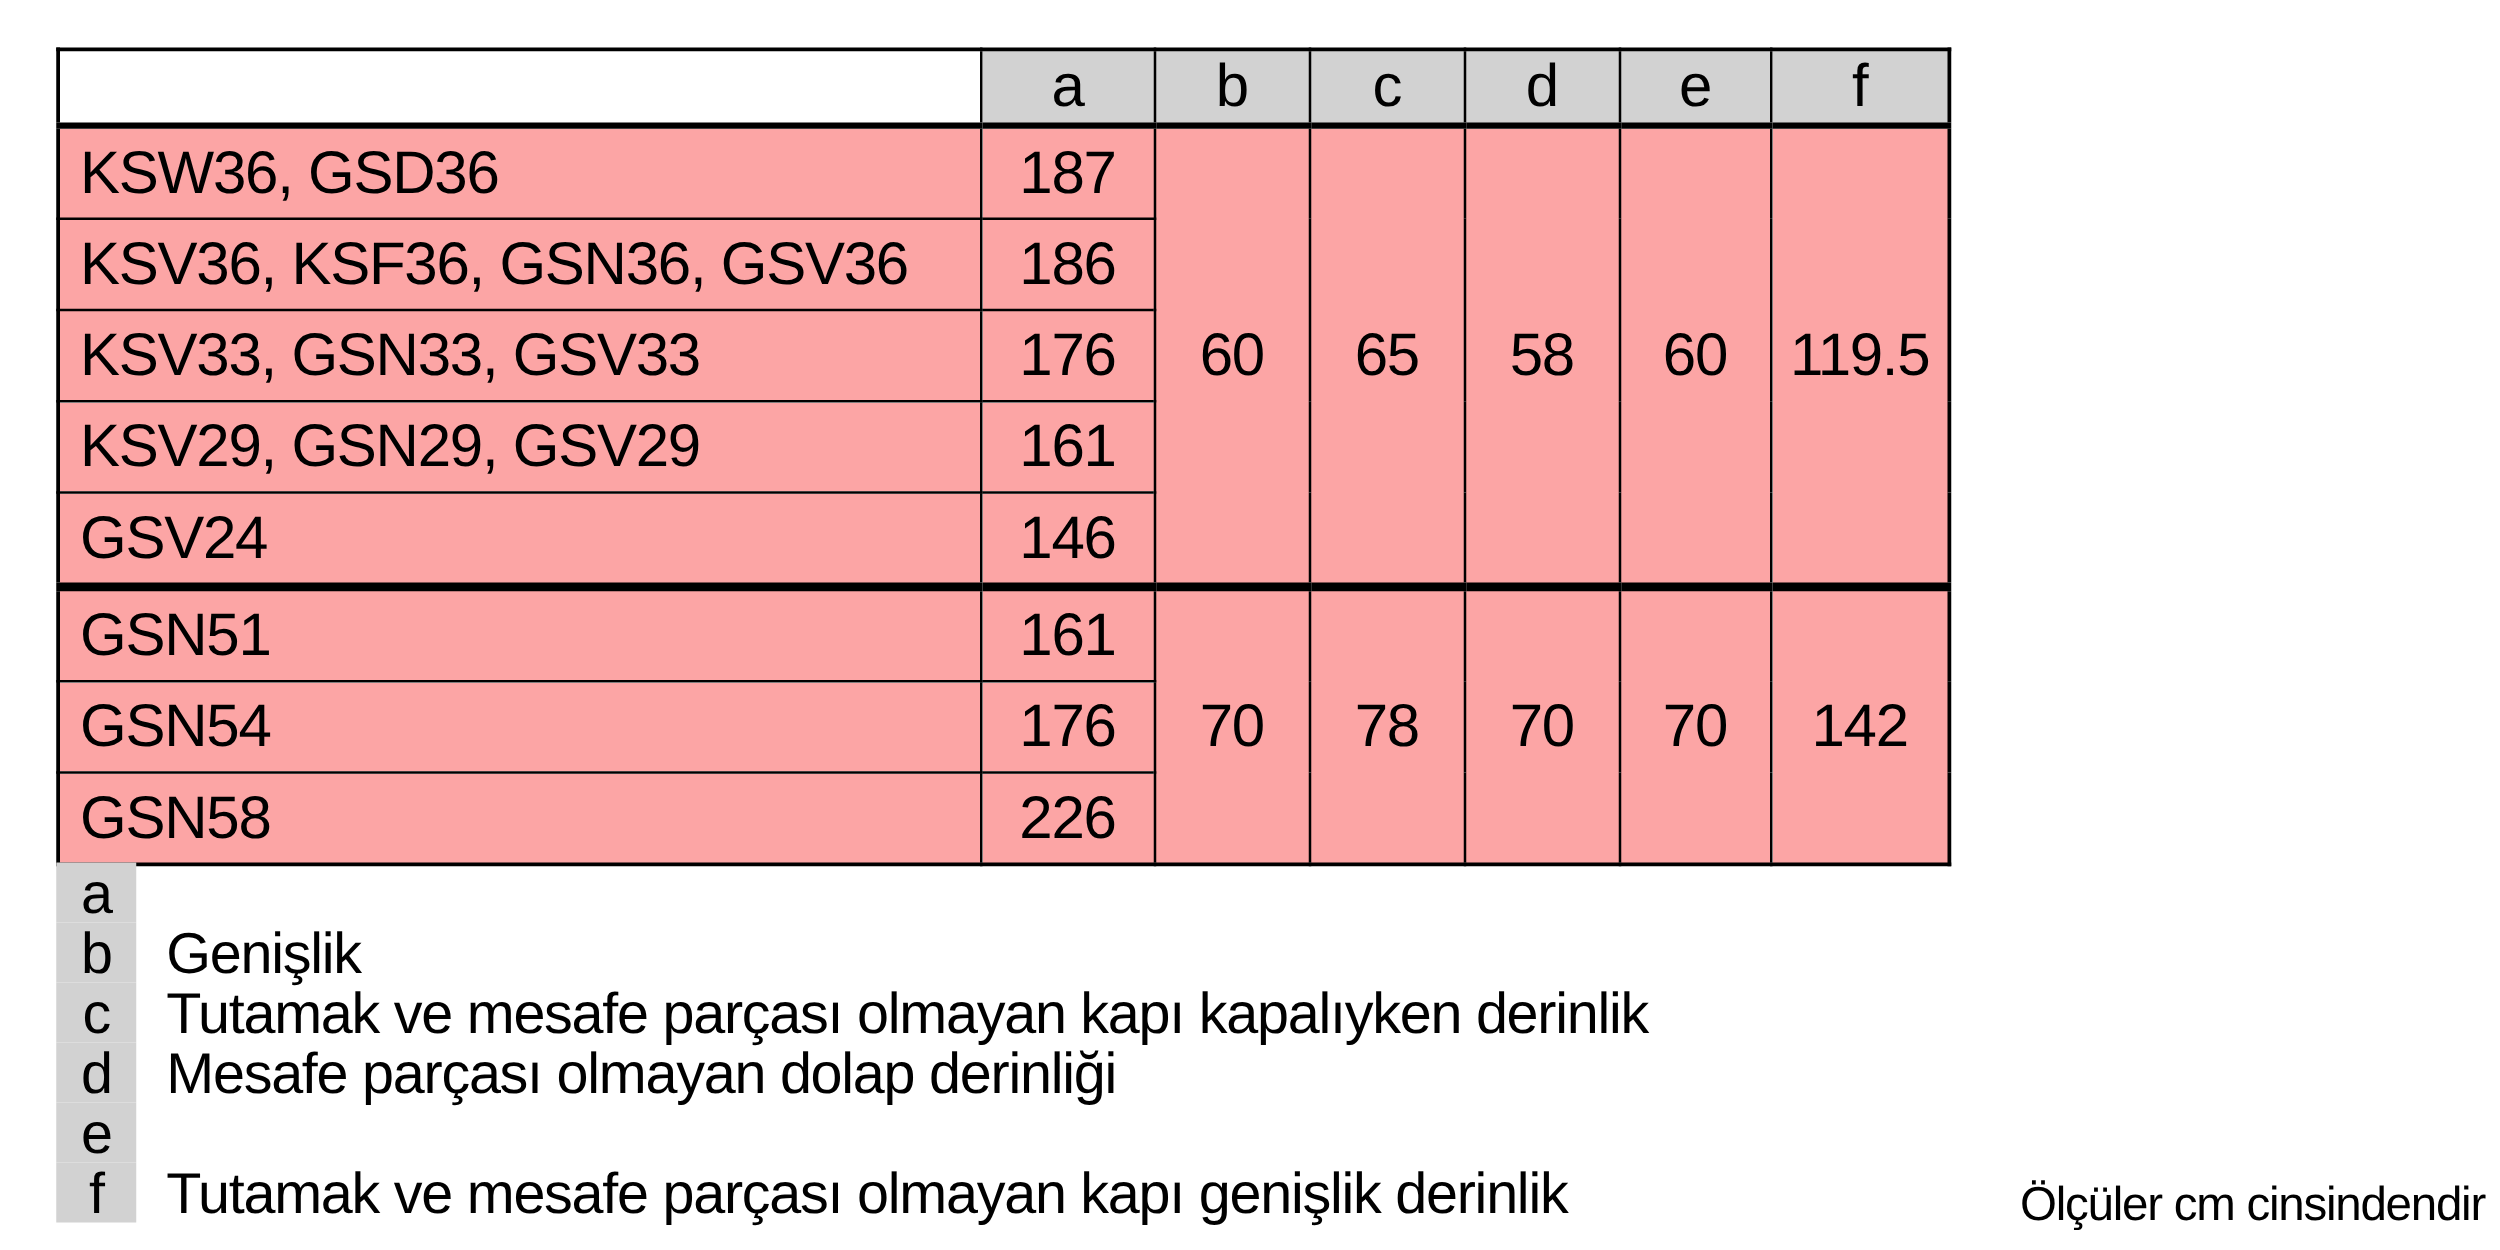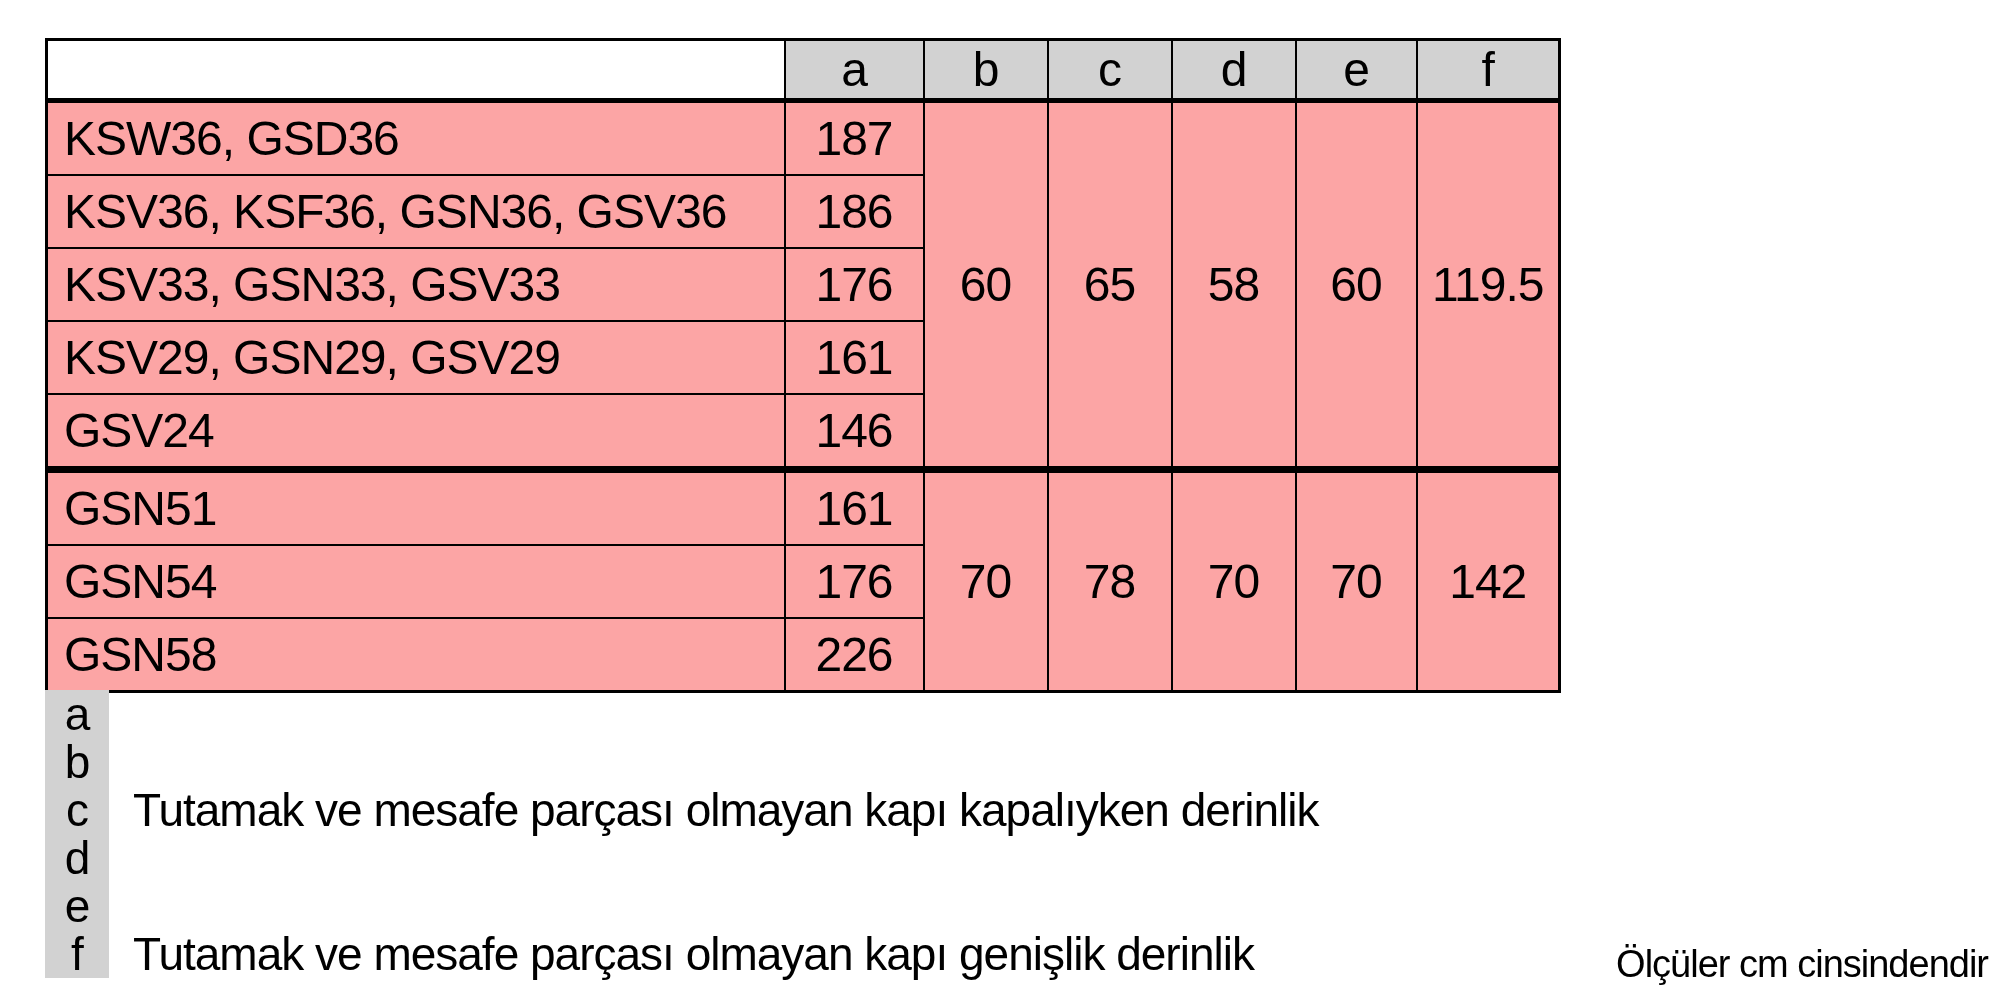--- a/index.html
+++ b/index.html
@@ -159,27 +159,29 @@
     </tr>
   </tbody>
 </table>
 
 <div class="legend">
   <div class="legend-row">
     <div class="legend-key">a</div>
   </div>
   <div class="legend-row">
     <div class="legend-key">b</div>
+    <div class="legend-label">Genişlik</div>
   </div>
   <div class="legend-row">
     <div class="legend-key">c</div>
     <div class="legend-label">Tutamak ve mesafe parçası olmayan kapı kapalıyken derinlik</div>
   </div>
   <div class="legend-row">
     <div class="legend-key">d</div>
+    <div class="legend-label">Mesafe parçası olmayan dolap derinliği</div>
   </div>
   <div class="legend-row">
     <div class="legend-key">e</div>
   </div>
   <div class="legend-row">
     <div class="legend-key">f</div>
     <div class="legend-label">Tutamak ve mesafe parçası olmayan kapı genişlik derinlik</div>
   </div>
 </div>
 

